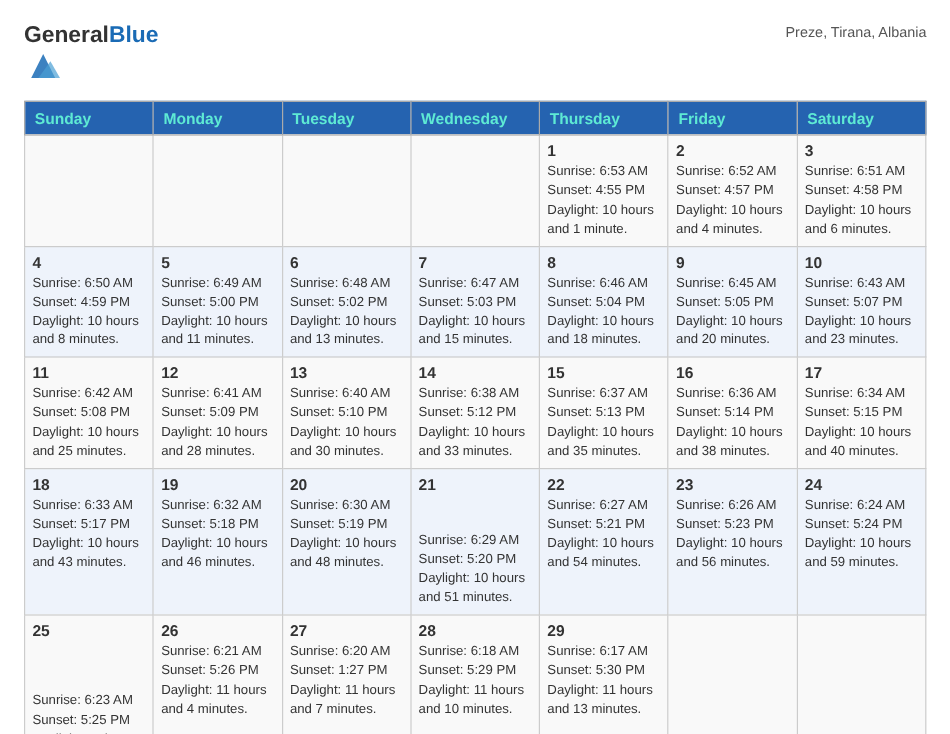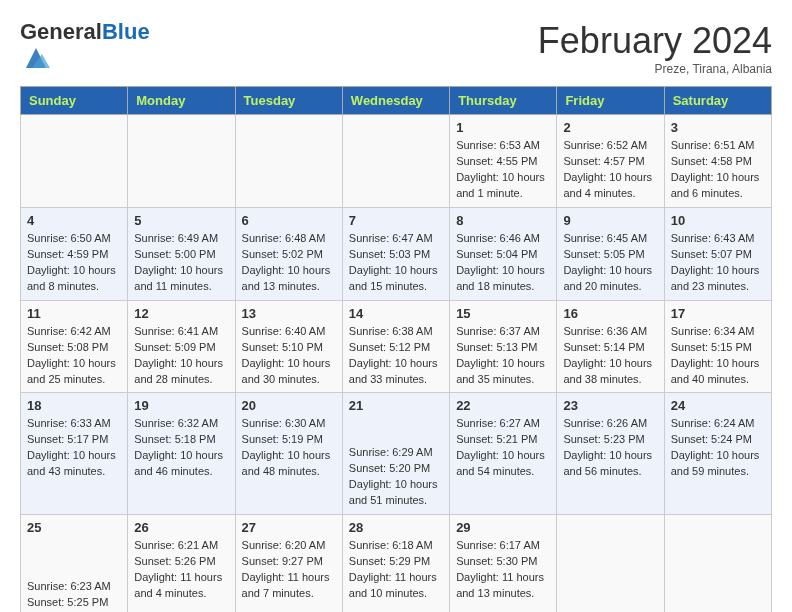--- a/index.html
+++ b/index.html
@@ -14,21 +14,21 @@
       display: flex;
       justify-content: space-between;
       align-items: flex-start;
       margin-bottom: 10px;
     }
     .logo {
       display: flex;
       align-items: center;
     }
     .logo-text {
-      font-size: 22px;
+      font-size: 19px;
       font-weight: bold;
       line-height: 1.1;
     }
     .logo-general { color: #333; }
     .logo-blue { color: #1a6bb5; }
     .logo-icon {
       width: 28px;
       height: 28px;
       margin-left: 2px;
     }
@@ -44,21 +44,21 @@
       font-size: 12px;
       color: #555;
     }
     table {
       width: 100%;
       border-collapse: collapse;
       table-layout: fixed;
     }
     thead tr th {
       background-color: #2563b0;
-      color: #bef264;
+      color: #5eead4;
       font-size: 13px;
       font-weight: bold;
       padding: 6px 8px;
       border: 1px solid #aaa;
       text-align: left;
     }
     tbody tr td {
       border: 1px solid #ccc;
       vertical-align: top;
       padding: 5px 6px;
@@ -93,21 +93,20 @@
       <div class="logo-text">
         <span class="logo-general">General</span><span class="logo-blue">Blue</span>
       </div>
       <svg class="logo-icon" viewBox="0 0 28 28">
         <polygon points="4,24 14,4 24,24" fill="#1a6bb5" opacity="0.85"></polygon>
         <polygon points="10,24 20,10 28,24" fill="#4a9fd4" opacity="0.7"></polygon>
       </svg>
     </div>
   </div>
   <div class="title-block">
-    <div class="month-title">February 2024</div>
     <div class="subtitle">Preze, Tirana, Albania</div>
   </div>
 </div>
 
 <table>
   <thead>
     <tr id="weekday-header">
         <th>Sunday</th>
         <th>Monday</th>
         <th>Tuesday</th>
@@ -309,21 +308,21 @@
         <td>
           <span class="day-number">26</span>
           <div class="day-info" style="white-space: pre-line;">Sunrise: 6:21 AM
 Sunset: 5:26 PM
 Daylight: 11 hours
 and 4 minutes.</div>
         </td>
         <td>
           <span class="day-number">27</span>
           <div class="day-info" style="white-space: pre-line;">Sunrise: 6:20 AM
-Sunset: 9:27 PM
+Sunset: 1:27 PM
 Daylight: 11 hours
 and 7 minutes.</div>
         </td>
         <td>
           <span class="day-number">28</span>
           <div class="day-info" style="white-space: pre-line;">Sunrise: 6:18 AM
 Sunset: 5:29 PM
 Daylight: 11 hours
 and 10 minutes.</div>
         </td>

